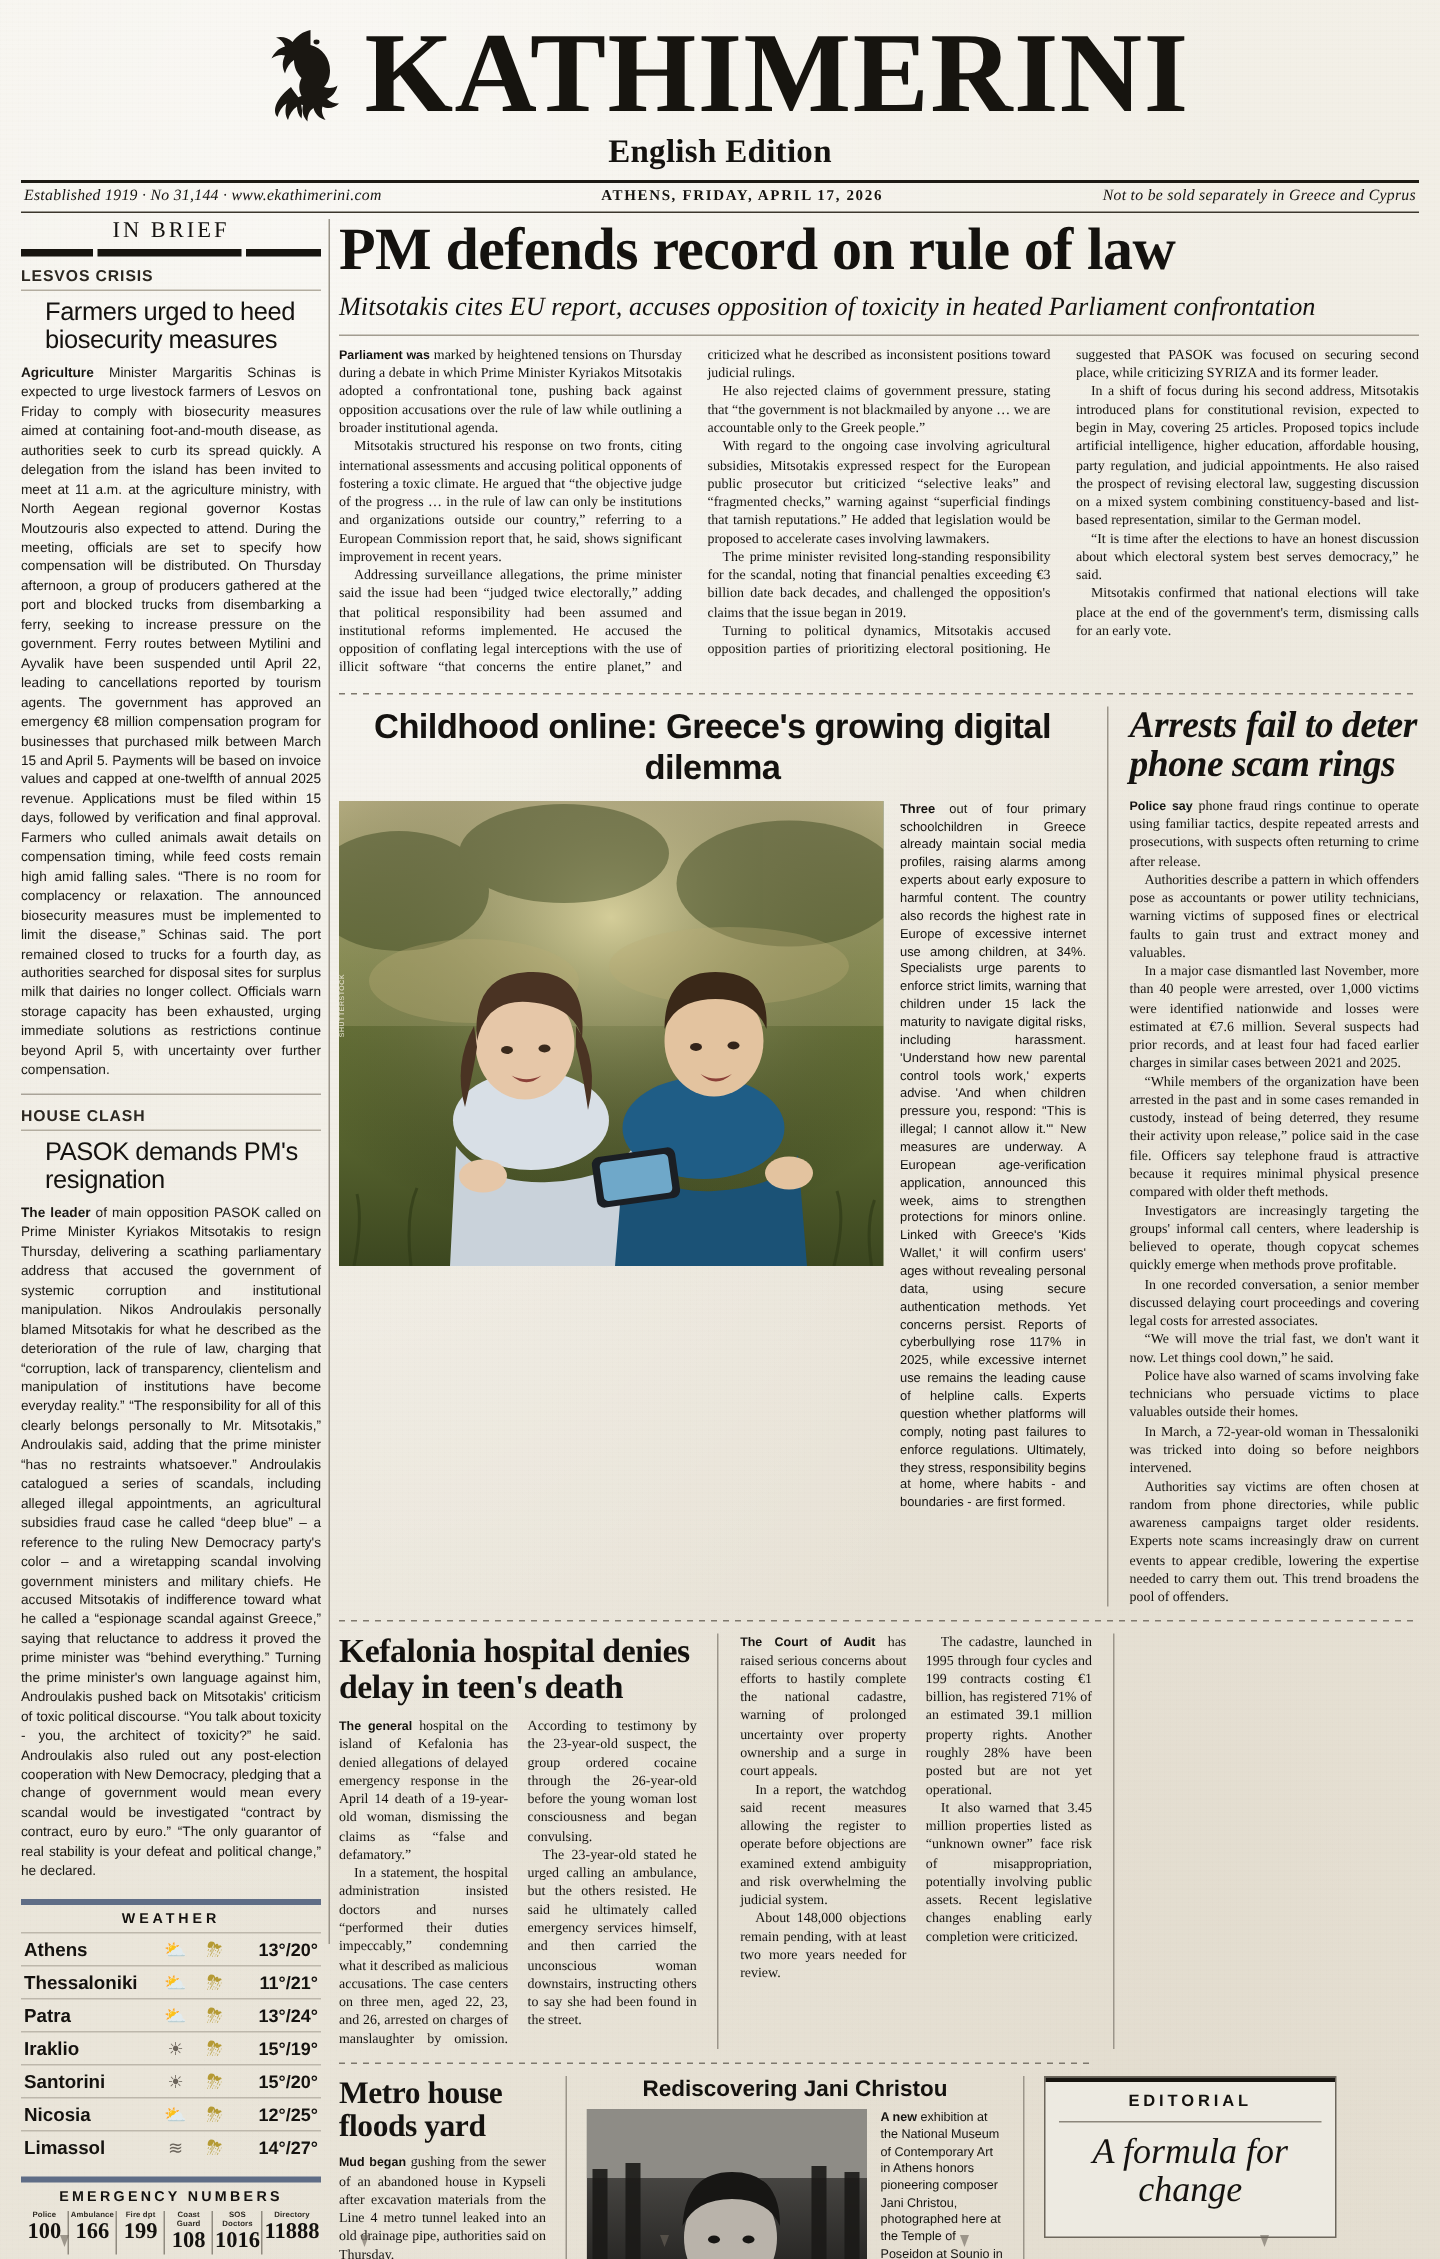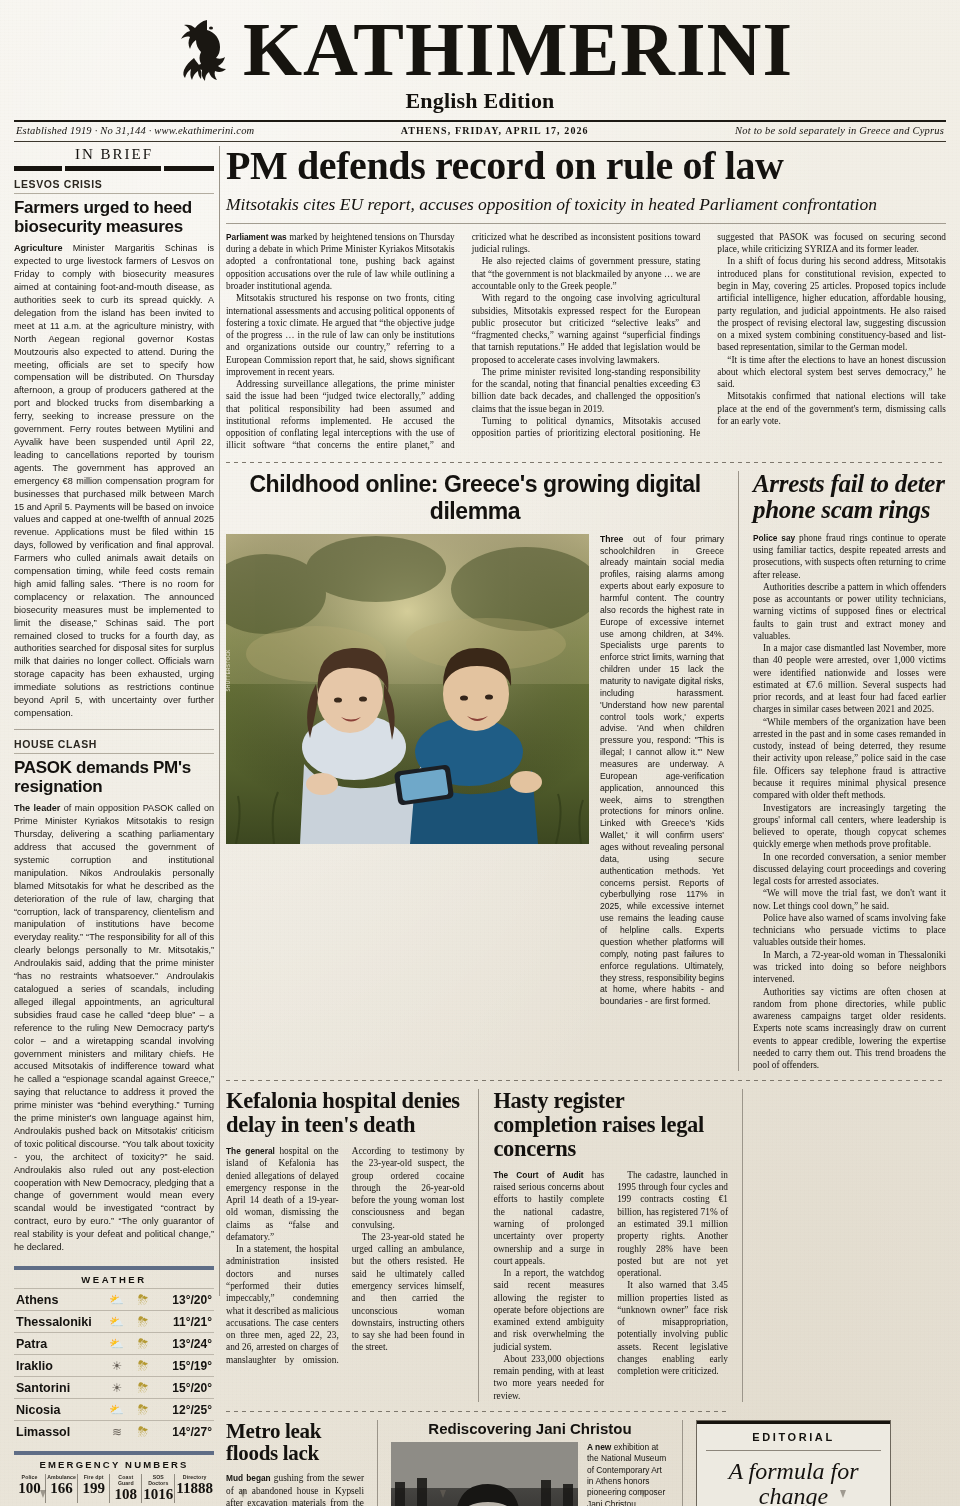--- a/index.html
+++ b/index.html
@@ -63,22 +63,22 @@
     font-size:15px; font-weight:400; padding-bottom:3px;
   }
   .inbrief-bar { display:flex; gap:3px; height:5px; margin-bottom:7px; }
   .inbrief-bar i { background:#17140f; display:block; }
   .kicker {
     font-family:"Liberation Sans", sans-serif; font-weight:600;
     font-size:10.5px; letter-spacing:.6px; color:#2b2720;
     border-bottom:1px solid #b3ada0; padding-bottom:3px; margin-bottom:5px;
   }
   .brief-hl {
-    font-family:"Liberation Sans", sans-serif; font-weight:700;
-    font-size:17px; line-height:1.1; letter-spacing:-.3px; margin:0 0 6px 0;
+    font-family:"Liberation Sans", sans-serif; font-weight:400;
+    font-size:17px; line-height:1.1; letter-spacing:-.3px; margin:0 0 6px 16px;
   }
   .brief-body {
     font-family:"Liberation Sans", sans-serif;
     font-size:9.1px; line-height:1.42; text-align:justify;
     hyphens:auto; color:#191713;
   }
   .brief-body b { font-weight:700; }
   .sep-rule { height:1px; background:#a9a398; margin:9px 0 8px; }
 
   
@@ -413,39 +413,38 @@
         <div style="width:246px;">
           <h2 class="sec-hl">Kefalonia hospital denies delay in teen's death</h2>
           <div class="serif-body" id="kef-body" style="column-count:2; column-gap:13px;">
               <p class="first"><b>The general</b> hospital on the island of Kefalonia has denied allegations of delayed emergency response in the April 14 death of a 19-year-old woman, dismissing the claims as “false and defamatory.”</p>
               <p>In a statement, the hospital administration insisted doctors and nurses “performed their duties impeccably,” condemning what it described as malicious accusations. The case centers on three men, aged 22, 23, and 26, arrested on charges of manslaughter by omission. According to testimony by the 23-year-old suspect, the group ordered cocaine through the 26-year-old before the young woman lost consciousness and began convulsing.</p>
               <p>The 23-year-old stated he urged calling an ambulance, but the others resisted. He said he ultimately called emergency services himself, and then carried the unconscious woman downstairs, instructing others to say she had been found in the street.</p>
             </div>
         </div>
         <div style="width:1px; background:#9b958a;"></div>
         <div style="width:242px;">
-          <h2 class="sec-hl">Hasty register completion raises legal concerns</h2>
           <div class="serif-body" id="cad-body" style="column-count:2; column-gap:13px;">
               <p class="first"><b>The Court of Audit</b> has raised serious concerns about efforts to hastily complete the national cadastre, warning of prolonged uncertainty over property ownership and a surge in court appeals.</p>
               <p>In a report, the watchdog said recent measures allowing the register to operate before objections are examined extend ambiguity and risk overwhelming the judicial system.</p>
-              <p>About 233,000 objections remain pending, with at least two more years needed for review.</p>
+              <p>About 148,000 objections remain pending, with at least two more years needed for review.</p>
               <p>The cadastre, launched in 1995 through four cycles and 199 contracts costing €1 billion, has registered 71% of an estimated 39.1 million property rights. Another roughly 28% have been posted but are not yet operational.</p>
               <p>It also warned that 3.45 million properties listed as “unknown owner” face risk of misappropriation, potentially involving public assets. Recent legislative changes enabling early completion were criticized.</p>
             </div>
         </div>
         <div style="width:1px; background:#9b958a;"></div>
         <div style="width:195px;"></div>
       </div>
 
       <div class="dashrule" style="width:503px;"></div>
 
       <div style="display:flex; gap:13px; margin-top:2px;">
 
         <div style="width:138px;">
-          <h2 class="sec-hl sm">Metro leak floods lack</h2>
+          <h2 class="sec-hl sm">Metro house floods yard</h2>
           <div class="serif-body" id="metro-body">
               <p class="first"><b>Mud began</b> gushing from the sewer of an abandoned house in Kypseli after excavation materials from the Line 4 metro tunnel leaked into an old drainage pipe, authorities said on Thursday.</p>
             </div>
         </div>
 
         <div style="width:1px; background:#9b958a;"></div>
 
         <div style="width:278px;">
           <div style="text-align:center; font-family:'Liberation Sans',sans-serif; font-weight:600; font-size:15px; margin-bottom:5px;">Rediscovering Jani Christou</div>
           <div style="display:flex; gap:9px;">

